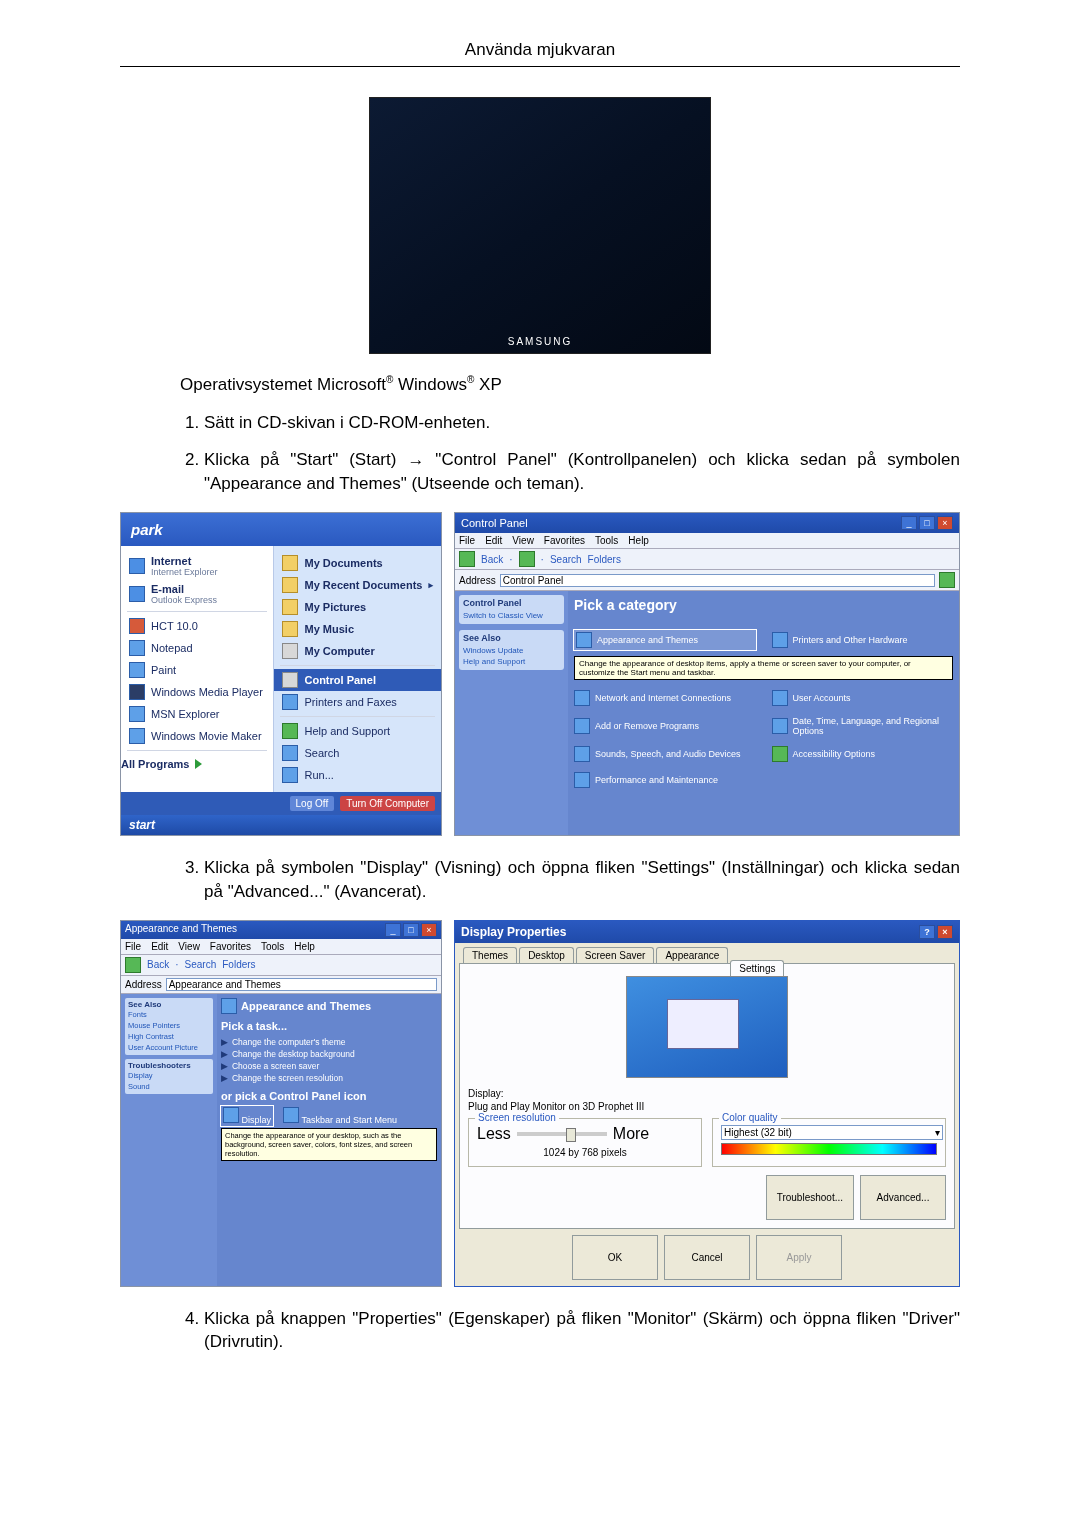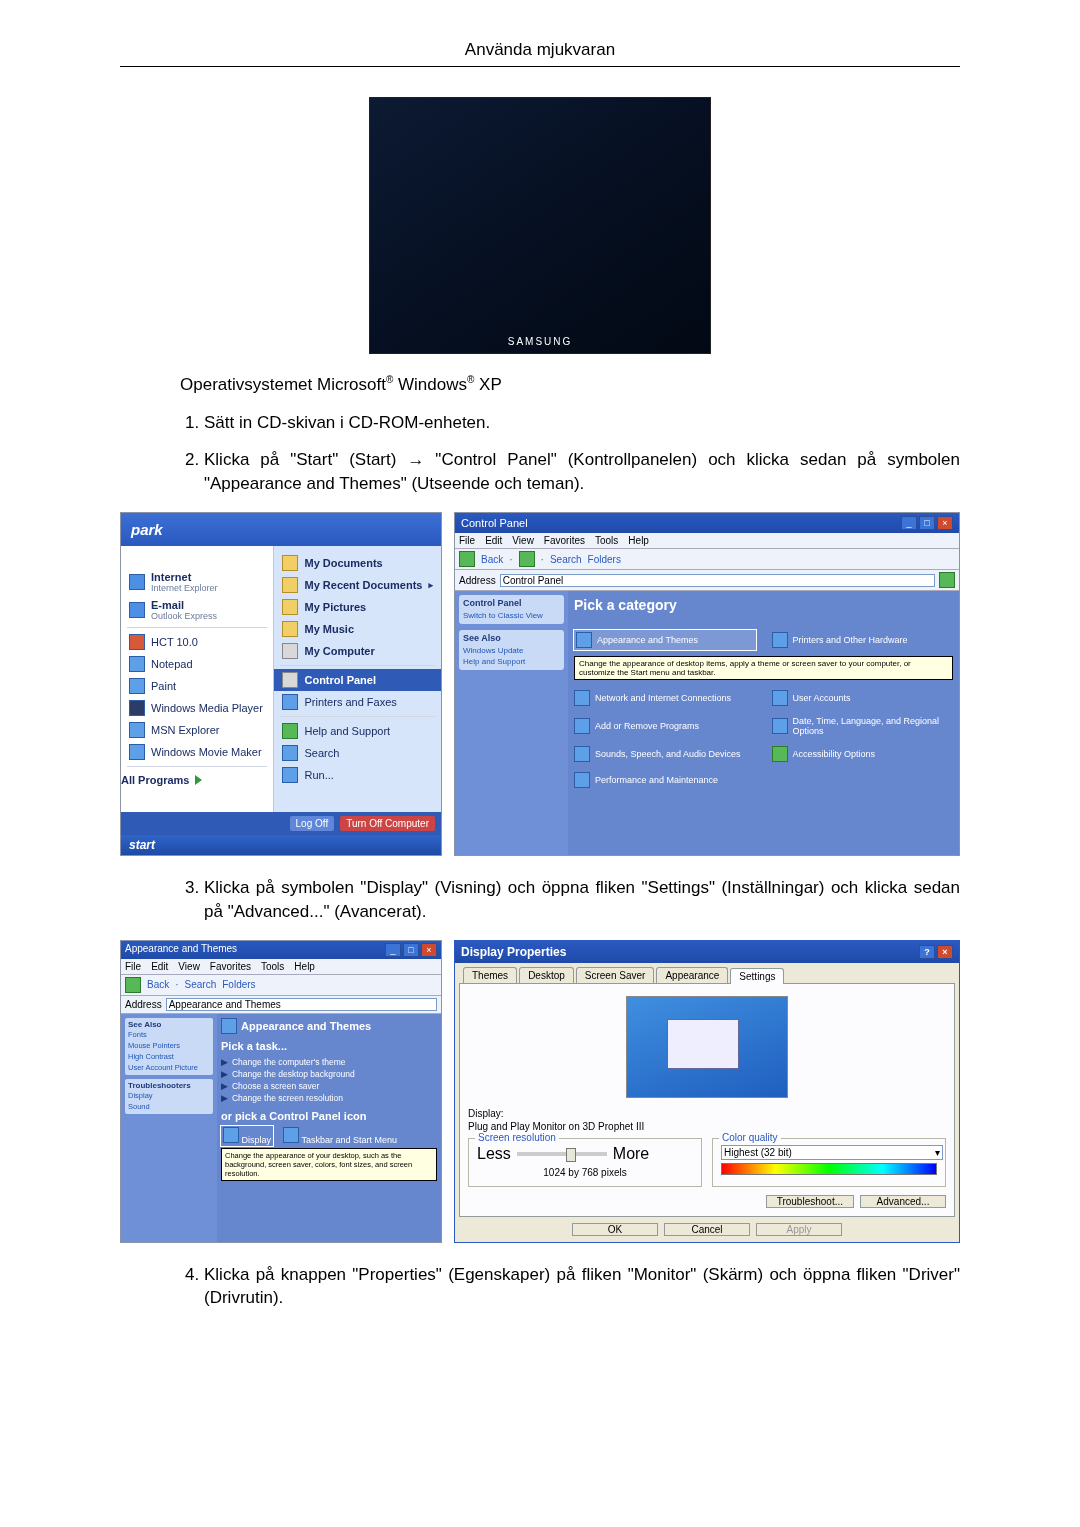--- a/index.html
+++ b/index.html
@@ -76,21 +76,21 @@
     color: #fff;
     padding: 8px 10px;
     font-weight: bold;
     font-size: 15px;
     font-style: italic;
   }
   .sm-body { display: flex; }
   .sm-left {
     flex: 1;
     background: #fff;
-    padding: 22px 0;
+    padding: 6px 0;
   }
   .sm-right {
     flex: 1;
     background: #d6e5fa;
     padding: 6px 0;
     border-left: 1px solid #b8c9e8;
   }
   .sm-item {
     display: flex;
     align-items: center;
@@ -254,21 +254,21 @@
   .dp-tabs {
     display:flex; gap:0; background:#ece9d8; padding:4px 4px 0 8px;
     font-size:10px;
   }
   .dp-tab {
     background:#ece9d8; border:1px solid #919b9c; border-bottom:none;
     padding:2px 8px; margin-right:2px;
     border-top-left-radius:3px; border-top-right-radius:3px;
   }
   .dp-tab.active {
-    background:#fcfcfe; border-color:#919b9c; position:relative; top:1px;
+    background:#fcfcfe; border-color:#919b9c; position:relative; top:13px;
   }
   .dp-body {
     background:#fcfcfe; margin:0 4px; border:1px solid #919b9c;
     padding:8px; flex:1;
   }
   .dp-preview {
     width: 160px; height: 100px; margin: 4px auto 10px auto;
     background: linear-gradient(160deg,#3f8fe0,#1f5fbf);
     border:1px solid #888; position:relative;
   }
@@ -298,21 +298,21 @@
   .cq-select {
     width:100%; background:#fff; border:1px solid #7a9ac9;
     padding:1px 2px; font-size:10px; display:flex; justify-content:space-between;
   }
   .cq-bar { height:10px; margin-top:3px;
     background: linear-gradient(90deg,#f00,#ff0 25%,#0f0 50%,#0ff 75%,#00f);
     border:1px solid #777;
   }
   .dp-btn-row { display:flex; justify-content:flex-end; gap:6px; margin-top:8px; }
   .dp-btn {
-    background:#ece9d8; border:1px solid #919b9c; padding:0 10px;
+    background:#ece9d8; border:1px solid #919b9c; padding:16px 10px;
     font-size:10px; min-width:64px; text-align:center;
   }
   .dp-btn.disabled { color:#999; }
   .dp-ok-row { display:flex; justify-content:center; gap:6px; padding:6px 4px; }
 
   .ico {
     width:14px; height:14px; background:#5ea0e8; border:1px solid #2b5da8;
     display:inline-block; flex:none;
   }
   .ico.folder{ background:#f2cf66; border-color:#b58e2a; }

